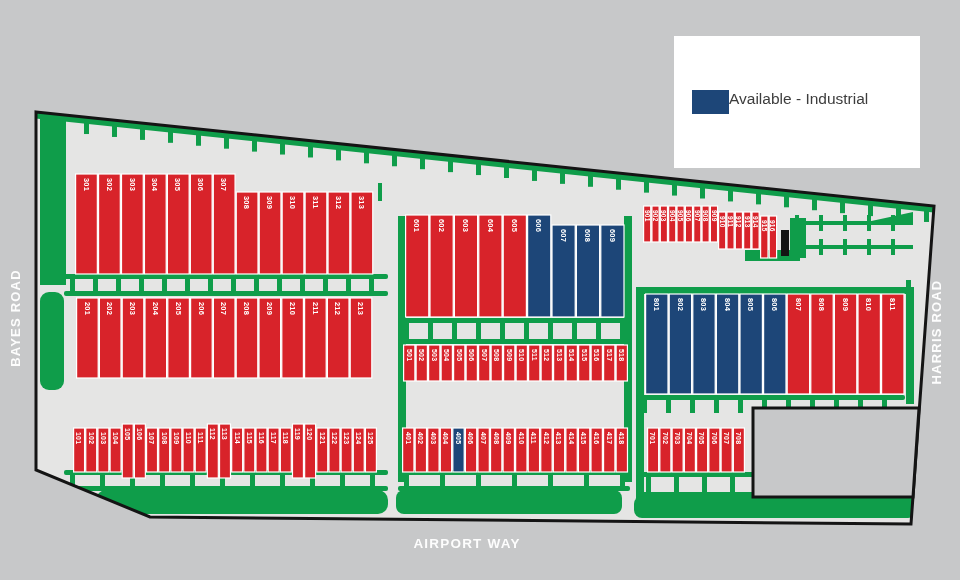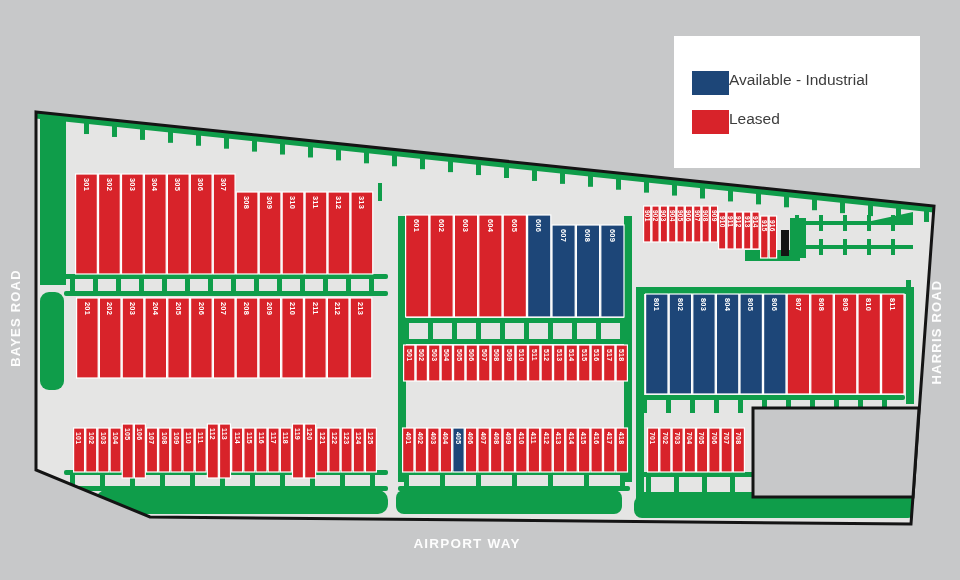--- a/index.html
+++ b/index.html
@@ -461,18 +461,14 @@
     <text class="road-label" x="941" y="332" font-size="13" text-anchor="middle" transform="rotate(-90 941 332)">HARRIS ROAD</text>
     <text class="road-label" x="467" y="548" font-size="13.5" text-anchor="middle">AIRPORT WAY</text>
   </svg>
 
   
   <div class="legend">
     <div class="legend-row">
       <span class="swatch" style="background: rgb(29, 70, 120);"></span>
       <span class="legend-label">Available - Industrial</span>
     </div>
-    <div class="legend-row">
-      <span class="swatch" style="background: rgb(216, 35, 42);"></span>
-      <span class="legend-label">Leased</span>
-    </div>
   </div>
 </div>
 
 </body></html>

